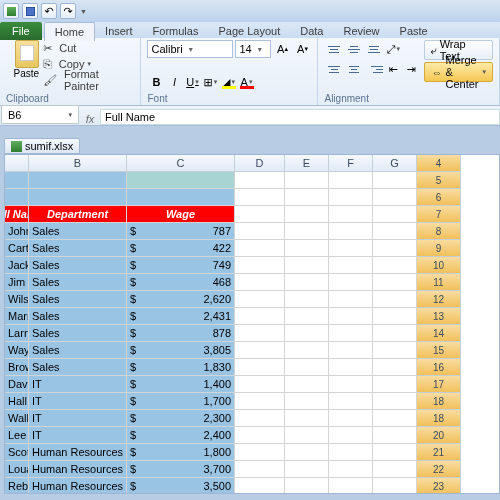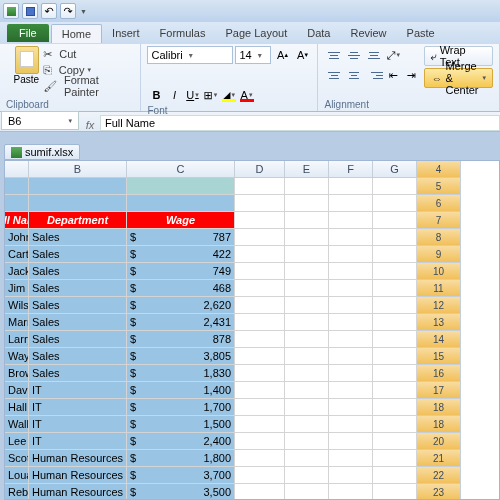--- a/index.html
+++ b/index.html
@@ -1,19 +1,19 @@
 <!DOCTYPE html>
 <html><head>
 <meta charset="utf-8">
 <style>
 *{box-sizing:border-box;margin:0;padding:0;font-family:"Segoe UI",Tahoma,sans-serif;font-size:11px}
 body{background:#fff;width:500px;height:500px;overflow:hidden;position:relative}
 .titlebar{height:22px;background:linear-gradient(#d7e4f2,#bcd3ec);display:flex;align-items:center;padding:0 3px;gap:3px}
 .qat-btn{width:16px;height:16px;border:1px solid #9bb5d3;border-radius:2px;background:linear-gradient(#fff,#e5eef8);display:flex;align-items:center;justify-content:center}
-.tabs{height:22px;background:linear-gradient(#dce8f6,#cadcf0);display:flex;align-items:center;padding-left:7px}
+.tabs{height:16px;background:linear-gradient(#dce8f6,#cadcf0);display:flex;align-items:flex-start;padding-left:0}
 .file-tab{background:linear-gradient(#3a8b3e,#2a6b2e);color:#fff;padding:3px 12px;font-size:11px;border-radius:2px 2px 0 0;margin-right:2px}
 .tab{padding:3px 10px;font-size:11px;color:#3b3b3b;cursor:default}
 .tab.active{background:#f1f5fb;border:1px solid #a9bcd6;border-bottom:none;border-radius:2px 2px 0 0}
 .ribbon{height:68px;background:linear-gradient(#f4f8fd,#e6eef8);border-bottom:1px solid #a9bcd6;display:flex}
 .group{border-right:1px solid #c5d4e8;padding:2px 6px 0;display:flex;flex-direction:column;justify-content:space-between}
 .group-body{display:flex;gap:4px;align-items:flex-start;flex:1}
 .group-label{font-size:10px;text-align:left;color:#5b728f;padding:1px 0}
 .paste-big{display:flex;flex-direction:column;align-items:flex-end;width:34px}
 .paste-ico{width:24px;height:28px;background:linear-gradient(#f9e19c,#e8c65f);border:1px solid #c9a847;border-radius:2px;position:relative}
 .paste-ico::after{content:"";position:absolute;top:4px;left:4px;right:4px;height:14px;background:#fff;border:1px solid #ccc}
@@ -86,21 +86,21 @@
       <div class="mini-col">
         <div class="mini-row"><span>✂</span>&nbsp;<span>Cut</span></div>
         <div class="mini-row"><span>⎘</span>&nbsp;<span>Copy</span><span class="dropdown-arr">▾</span></div>
         <div class="mini-row"><span>🖌</span>&nbsp;<span>Format Painter</span></div>
       </div>
     </div>
     <div class="group-label">Clipboard</div>
   </div>
 
   <div class="group">
-    <div class="group-body" style="flex-direction:column;gap:20px">
+    <div class="group-body" style="flex-direction:column;gap:13px">
       <div class="font-row">
         <div class="font-sel" style="width:86px">
             <span>Calibri</span>
             <span class="dd">▾</span>
           </div>
         <div class="font-sel" style="width:36px">
             <span>14</span>
             <span class="dd">▾</span>
           </div>
         <div class="fmt-btn">A<sup style="font-size:7px">▴</sup></div>
@@ -345,21 +345,21 @@
         </div>
         <div class="cell"></div>
         <div class="cell"></div>
         <div class="cell"></div>
         <div class="cell"></div>
         <div class="rcell sel">18</div>
         <div class="cell sel-blue">Walker Paul</div>
         <div class="cell sel-blue">IT</div>
         <div class="cell sel-blue wage">
           <span class="cur">$</span>
-          <span>1,500</span>
+          <span>2,300</span>
         </div>
         <div class="cell"></div>
         <div class="cell"></div>
         <div class="cell"></div>
         <div class="cell"></div>
         <div class="rcell sel">18</div>
         <div class="cell sel-blue">Lee Carl</div>
         <div class="cell sel-blue">IT</div>
         <div class="cell sel-blue wage">
           <span class="cur">$</span>

